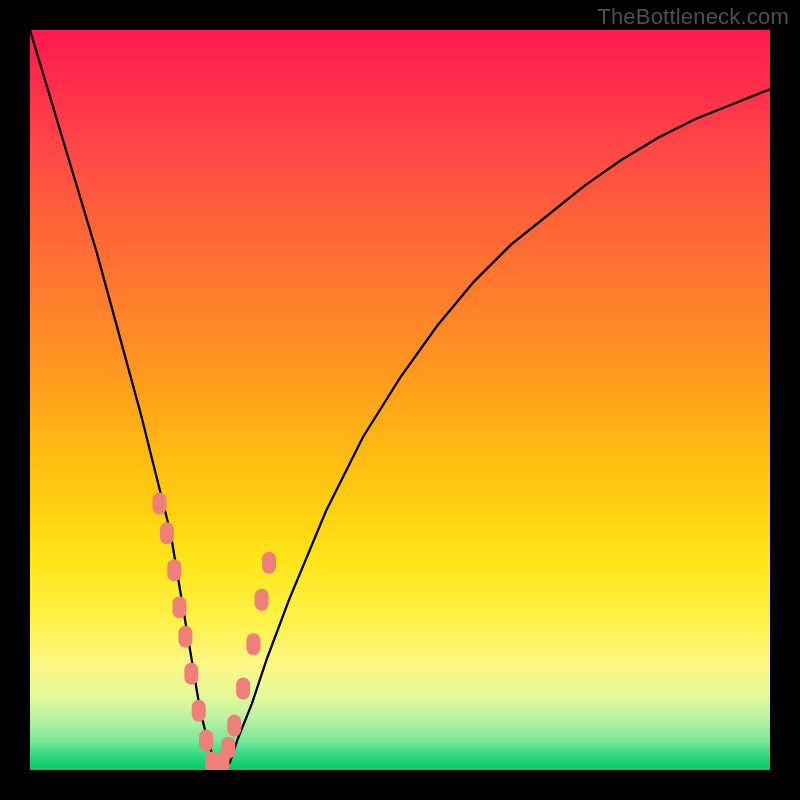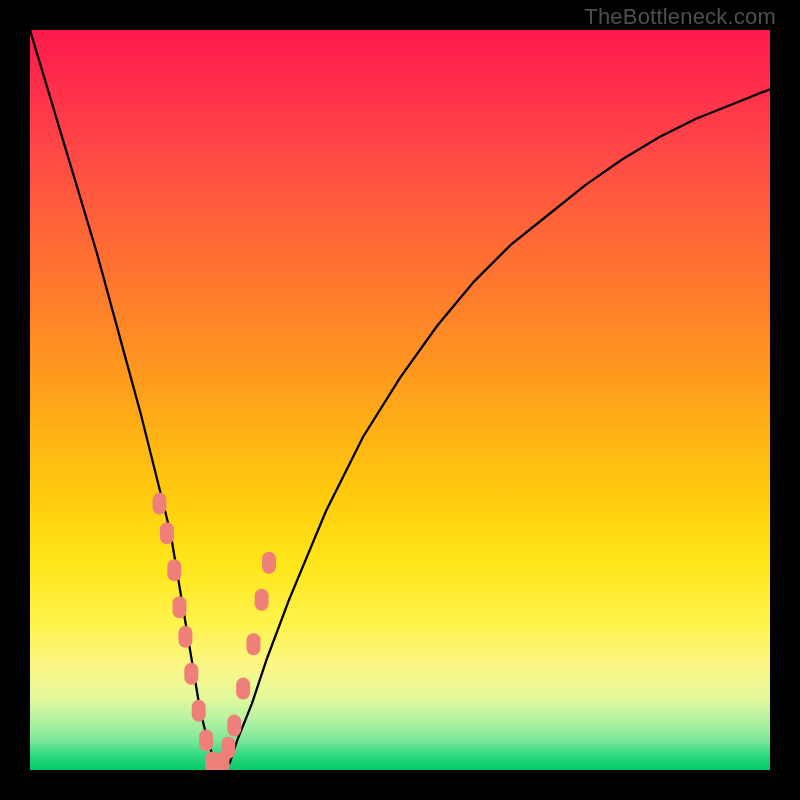--- a/index.html
+++ b/index.html
@@ -45,21 +45,21 @@
       #e6f89a 90%,
       #b9f2a1 93%,
       #7de89b 96%,
       #2fd97f 98%,
       #07c96a 100%
     );
   }
   .attribution {
     position: absolute;
     top: 4px;
-    right: 24px;
+    right: 11px;
     color: #4f4f4f;
     font-size: 22px;
     font-weight: 500;
     letter-spacing: 0.2px;
   }
   svg.curve {
     position: absolute;
     left: 0; top: 0;
     width: 740px; height: 740px;
   }

